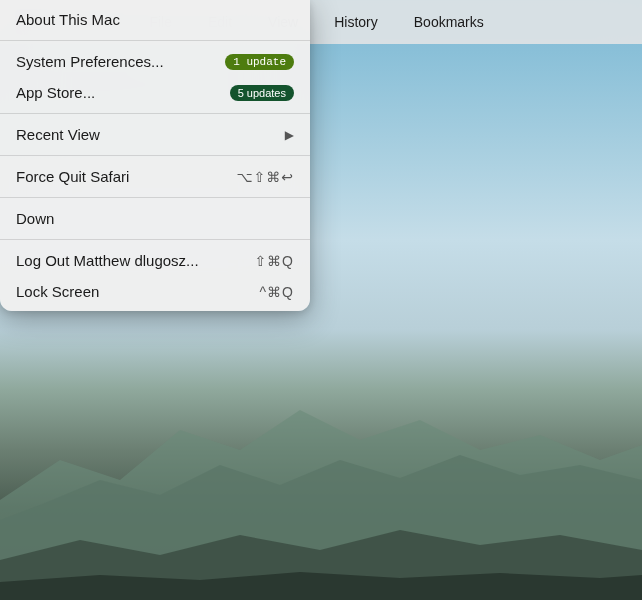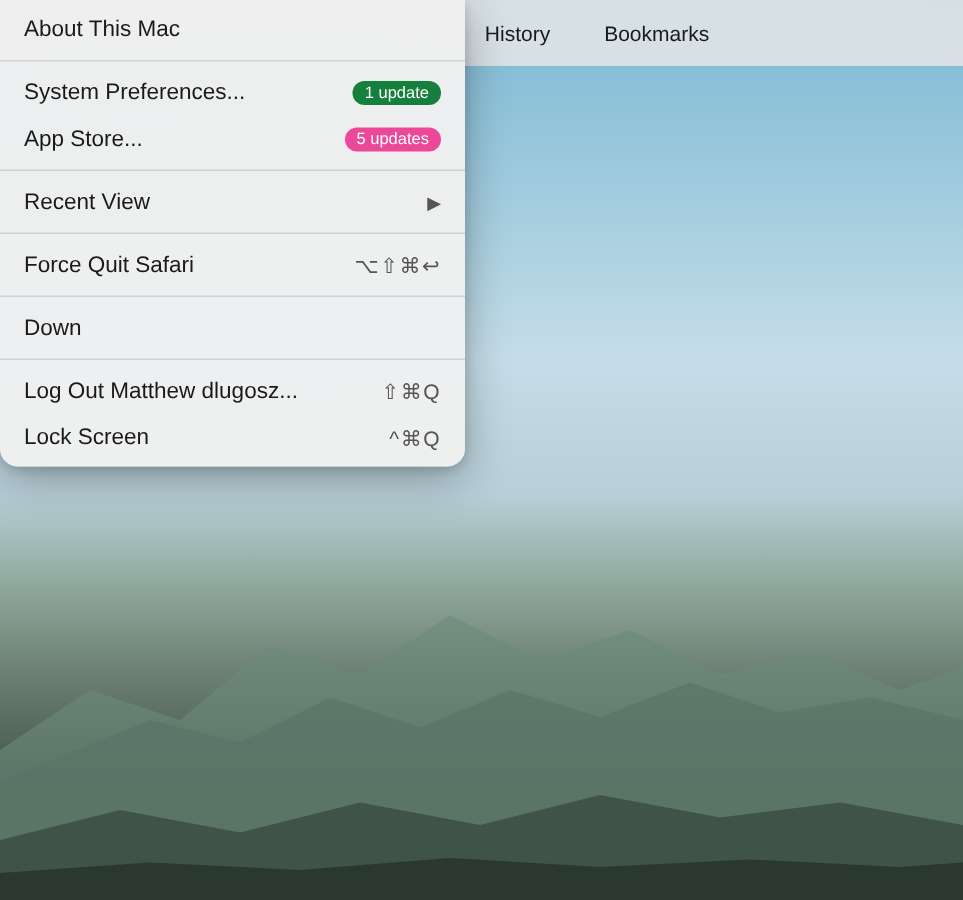--- a/index.html
+++ b/index.html
@@ -42,21 +42,21 @@
     .menubar {
       position: absolute;
       top: 0;
       left: 0;
       right: 0;
       height: 44px;
       background: rgba(230, 230, 230, 0.85);
       backdrop-filter: blur(20px);
       display: flex;
       align-items: center;
-      padding: 0 4px;
+      padding: 0 15px;
       gap: 16px;
       z-index: 100;
     }
 
     .menubar-item {
       padding: 4px 10px;
       border-radius: 5px;
       font-size: 14px;
       font-weight: 400;
       color: #1a1a1a;
@@ -121,31 +121,32 @@
       font-size: 13px;
     }
 
     .menu-divider {
       height: 1px;
       background: rgba(0,0,0,0.12);
       margin: 5px 0;
     }
 
     .badge {
-      background: #ec4899;
+      background: #14532d;
       color: white;
       font-size: 11px;
       font-weight: 500;
       padding: 2px 8px;
       border-radius: 20px;
       white-space: nowrap;
     }
 
     .badge.update {
-      background: #15803d;
+      background: #4d7c0f;
+      font-family: Liberation Mono, monospace;
     }
 
     .shortcut-key {
       font-size: 14px;
       color: #555;
       letter-spacing: 1px;
     }
 
     .chevron-right {
       font-size: 12px;

